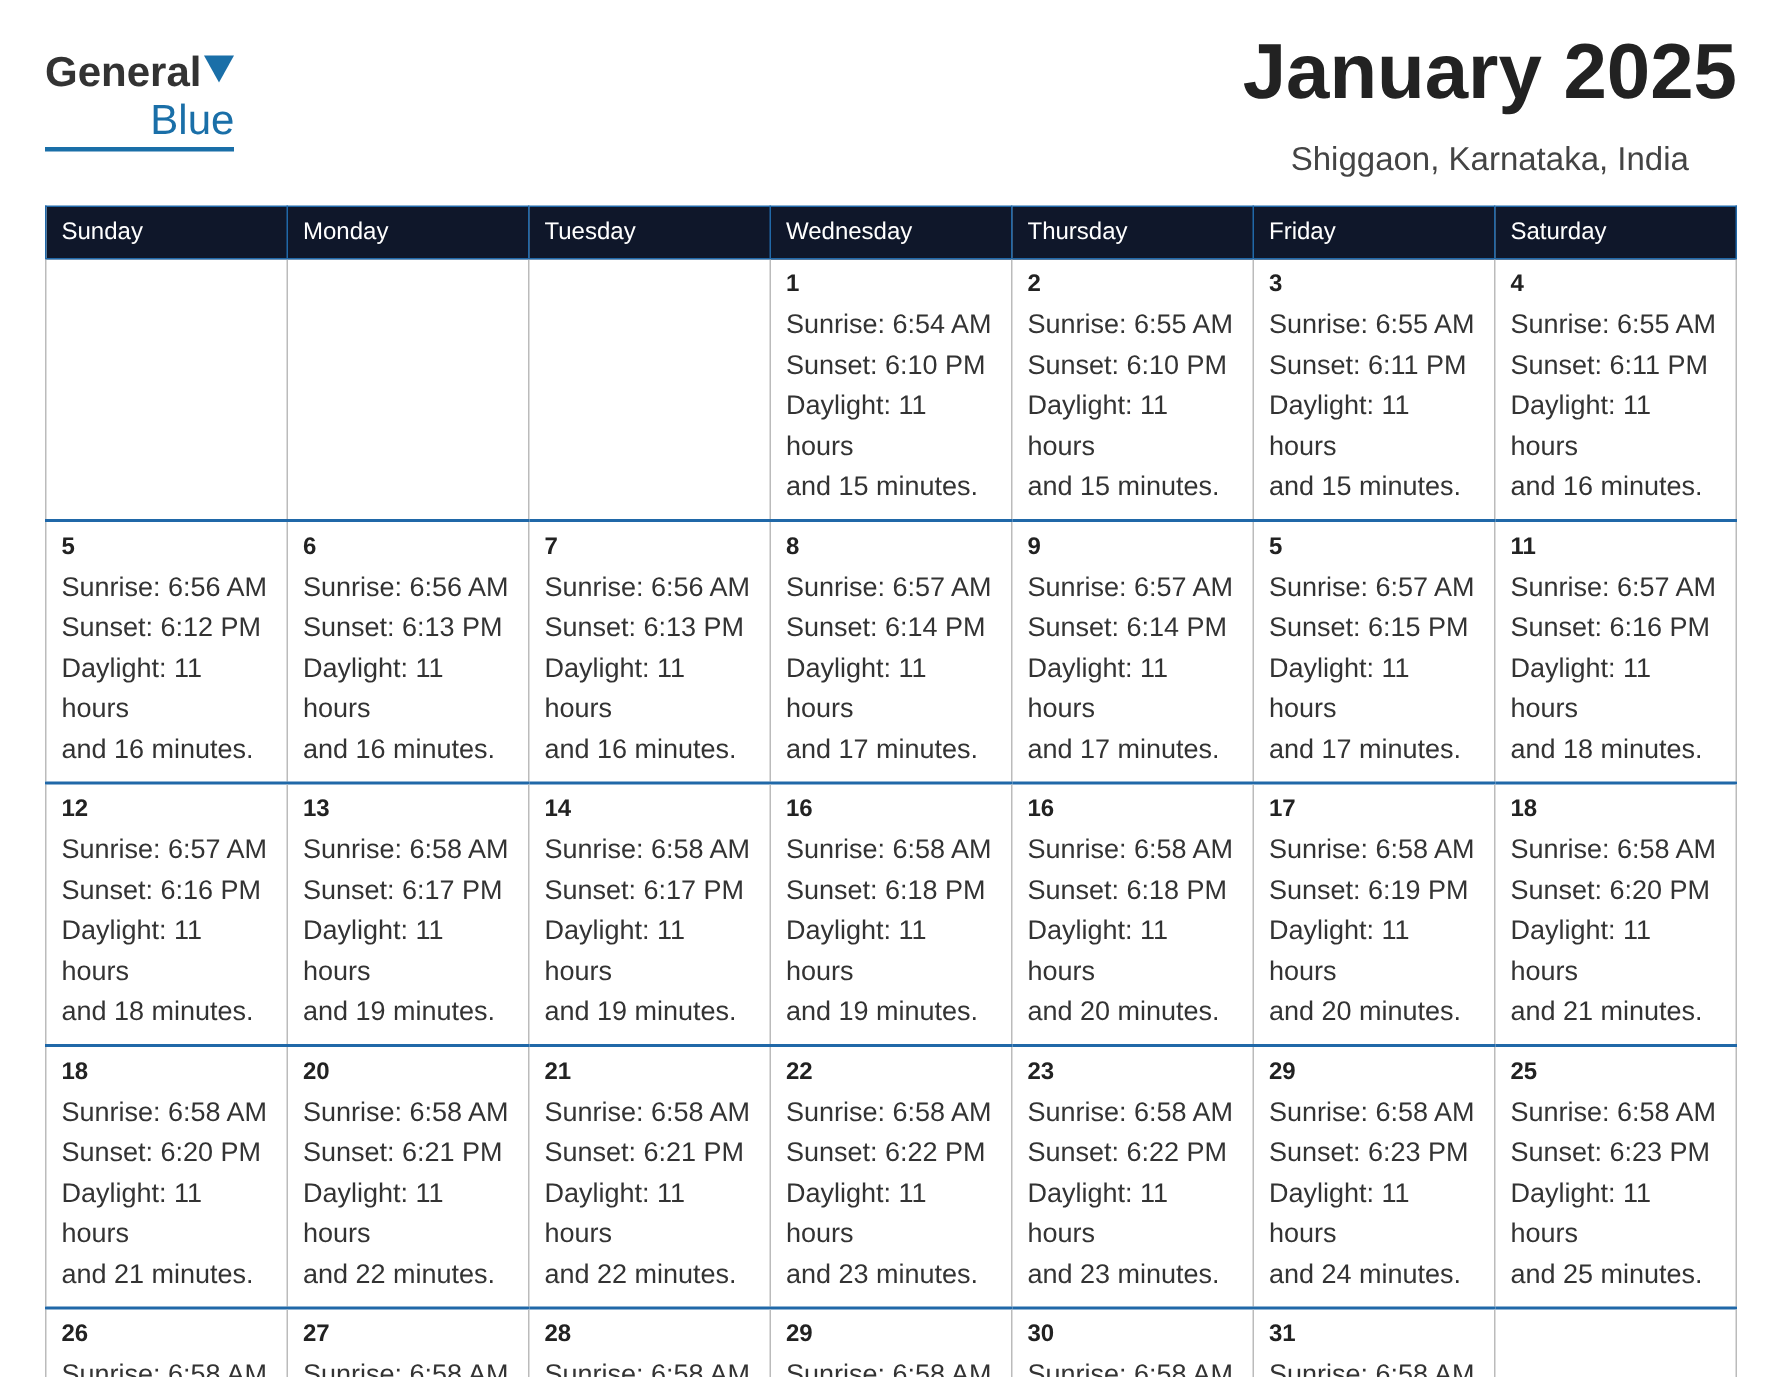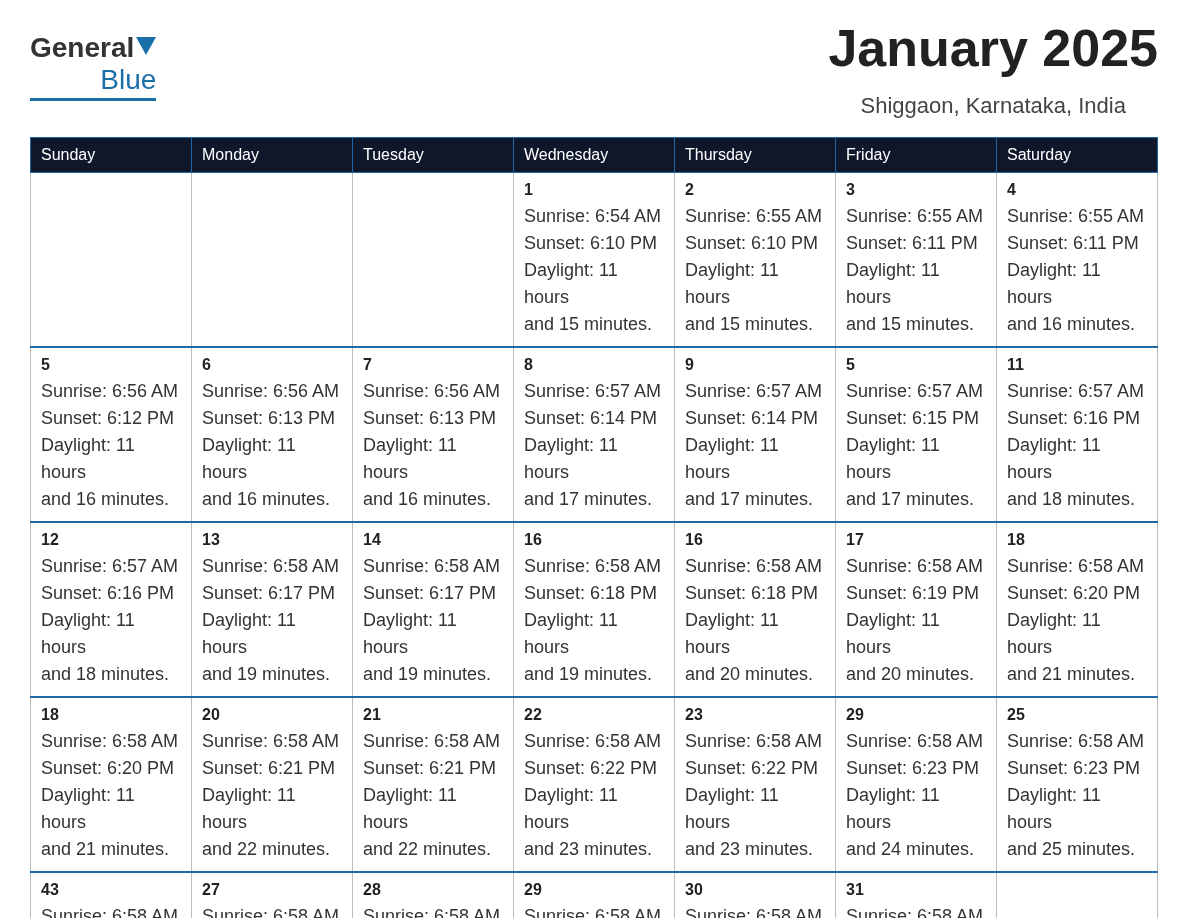--- a/index.html
+++ b/index.html
@@ -240,21 +240,21 @@
           <div class="day-number">29</div>
           <div class="day-info">Sunrise: 6:58 AM<br>Sunset: 6:23 PM<br>Daylight: 11 hours<br>and 24 minutes.</div>
         </td>
         <td>
           <div class="day-number">25</div>
           <div class="day-info">Sunrise: 6:58 AM<br>Sunset: 6:23 PM<br>Daylight: 11 hours<br>and 25 minutes.</div>
         </td>
       </tr>
       <tr class="row-divider">
         <td>
-          <div class="day-number">43</div>
+          <div class="day-number">26</div>
           <div class="day-info">Sunrise: 6:58 AM<br>Sunset: 6:24 PM<br>Daylight: 11 hours<br>and 25 minutes.</div>
         </td>
         <td>
           <div class="day-number">27</div>
           <div class="day-info">Sunrise: 6:58 AM<br>Sunset: 6:24 PM<br>Daylight: 11 hours<br>and 26 minutes.</div>
         </td>
         <td>
           <div class="day-number">28</div>
           <div class="day-info">Sunrise: 6:58 AM<br>Sunset: 6:25 PM<br>Daylight: 11 hours<br>and 26 minutes.</div>
         </td>

